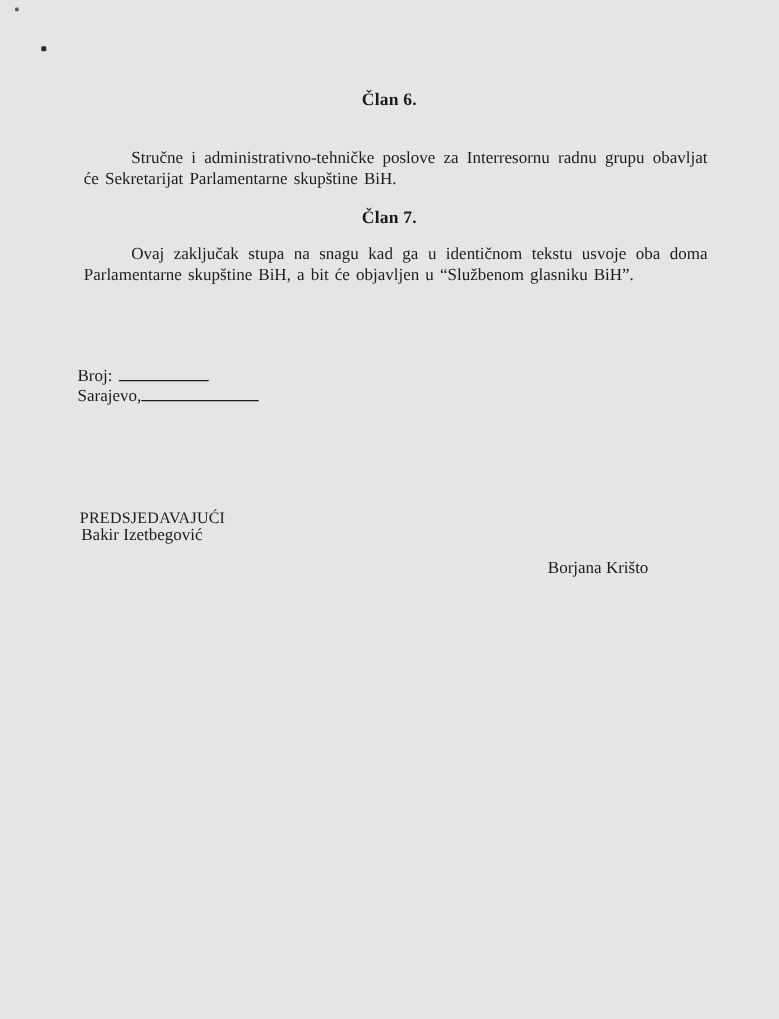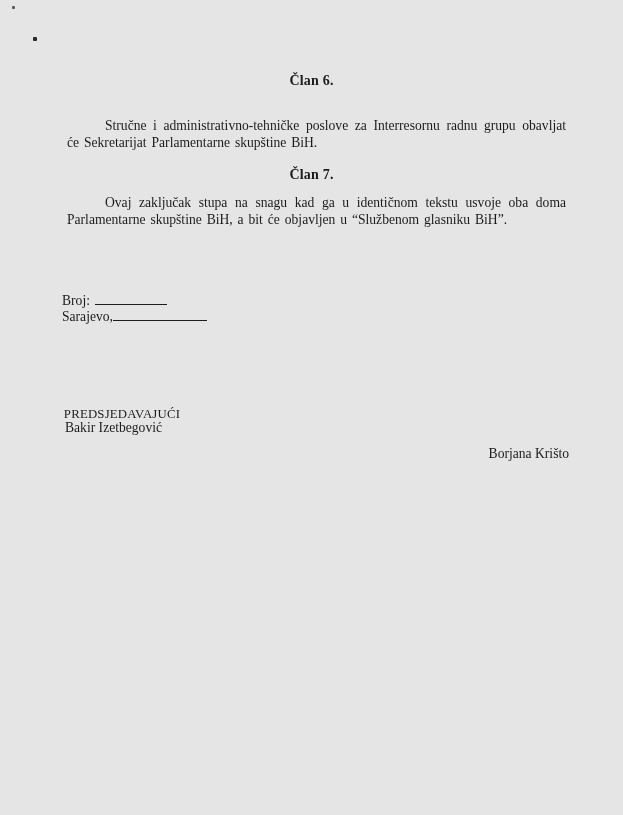--- a/index.html
+++ b/index.html
@@ -69,21 +69,21 @@
     letter-spacing: 0.2px;
   }
   .sig-title-left { left: 52px; top: 396px; width: 140px; margin-top: 10px; }
   .sig-title-right { left: 388px; top: 398px; width: 181px; }
   .sig-name {
     position: absolute;
     font-size: 13.6px;
     line-height: 17px;
   }
   .sig-name-left { left: 65px; top: 419px; }
-  .sig-name-right { left: 388px; top: 445px; width: 181px; text-align: right; }
+  .sig-name-right { left: 388px; top: 445px; width: 181px; text-align: center; }
 </style>
 </head>
 <body>
 
 <div class="page">
 
   <div class="scan-dot dot-1"></div>
   <div class="scan-dot dot-2"></div>
 
   <div class="heading heading-1">Član 6.</div>

